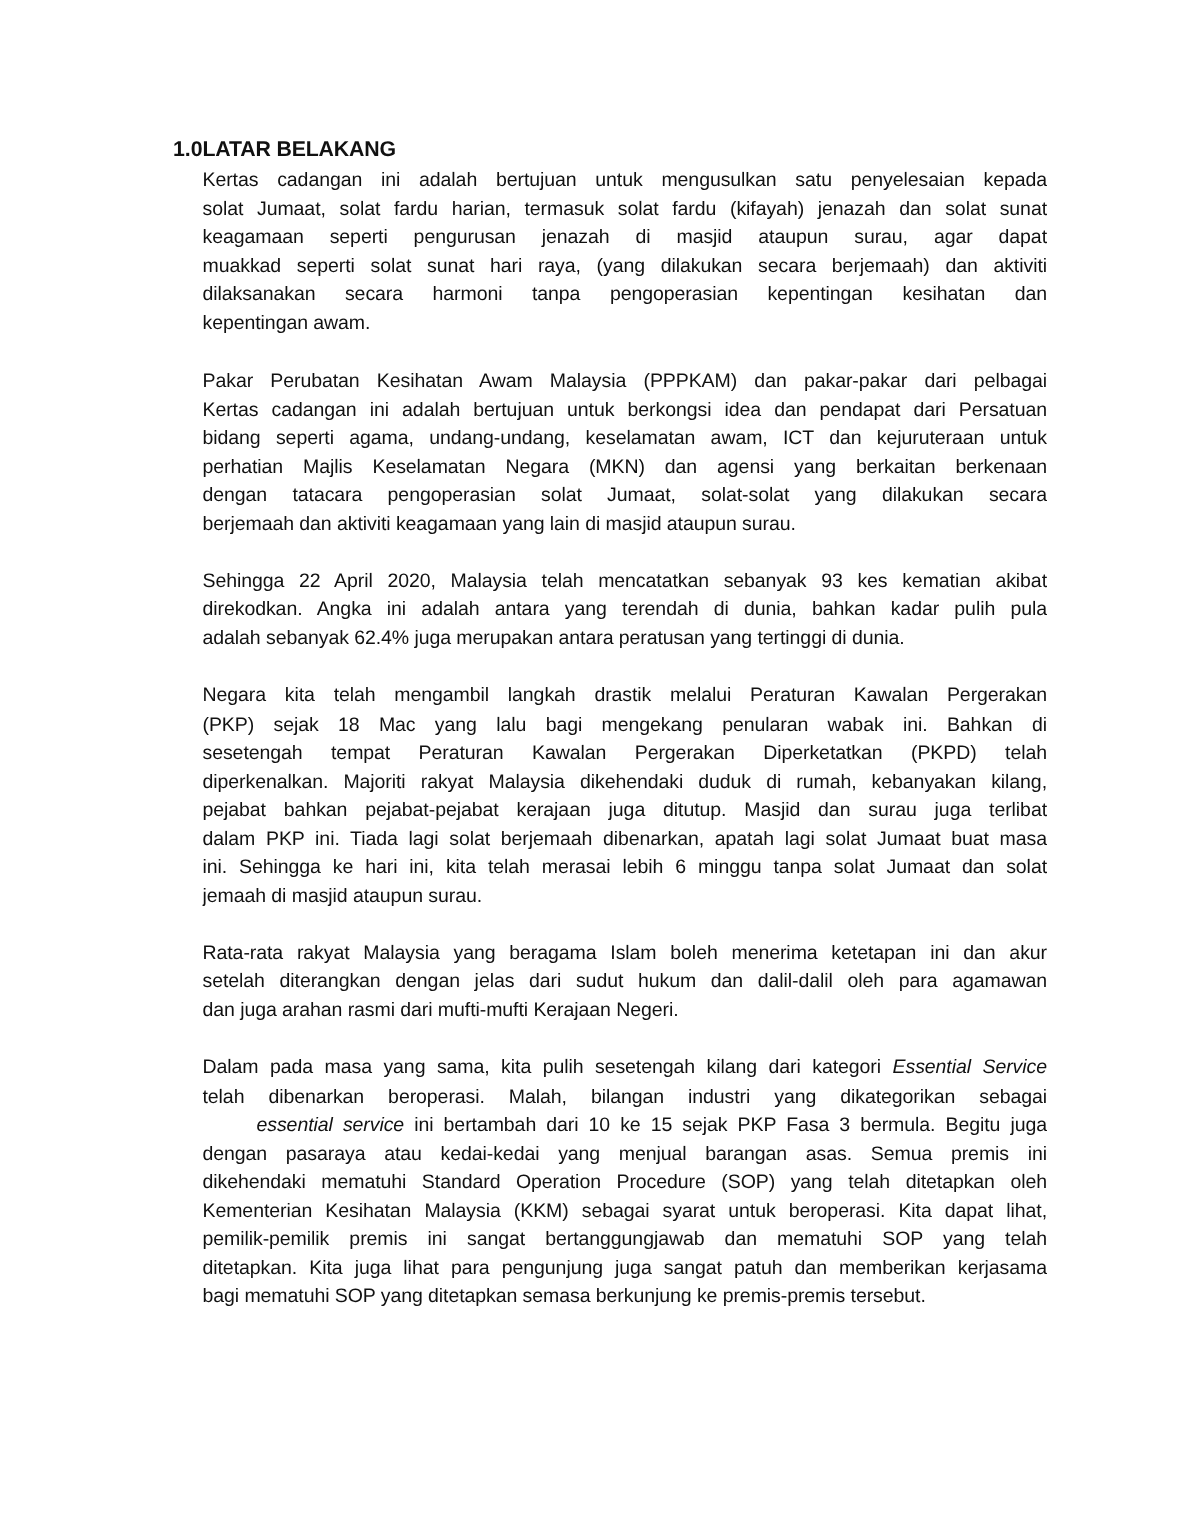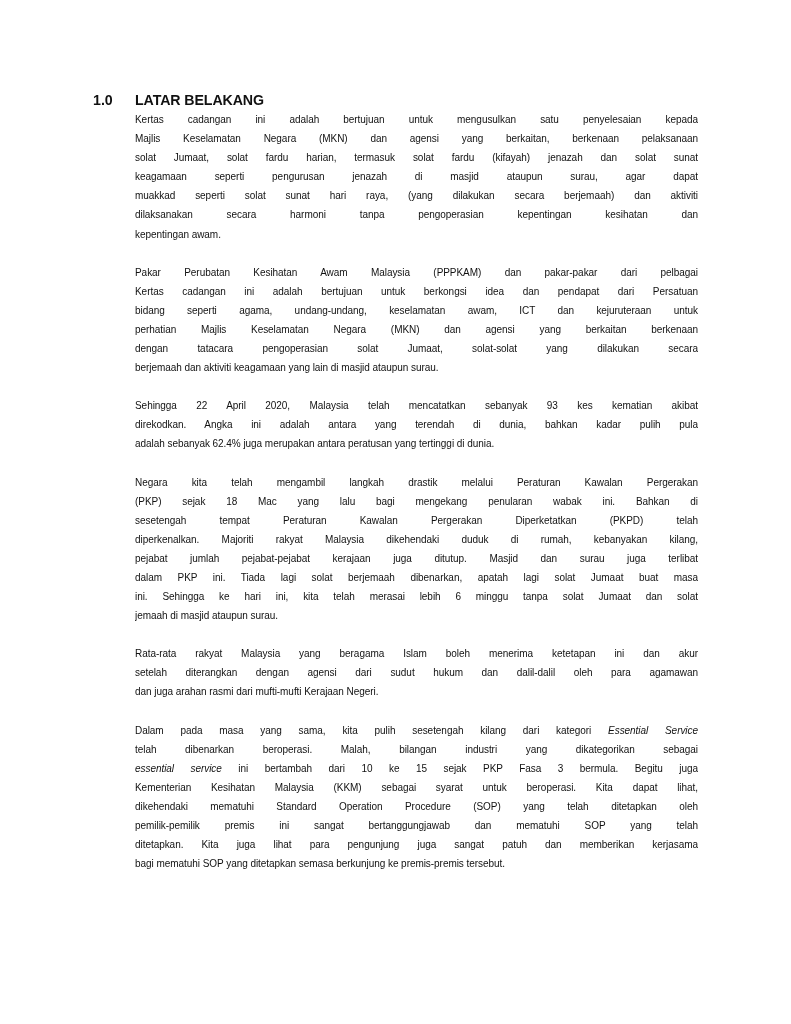--- a/index.html
+++ b/index.html
@@ -33,30 +33,31 @@
       display: flex;
       align-items: baseline;
       font-weight: bold;
       font-size: 14.2px;
       line-height: 19px;
       height: 19px;
     }
     .section-number {
       width: 42px;
       flex: 0 0 42px;
+      text-align: right;
     }
     .section-title {
       letter-spacing: -0.1px;
     }
     .body {
       margin-left: 42px;
       width: 563px;
     }
     .para {
-      font-size: 10px;
+      font-size: 13px;
       line-height: 19.1px;
       text-align: justify;
       text-align-last: left;
       margin: 0 0 19px 0;
       letter-spacing: -0.05px;
     }
     .para.first {
       margin-top: 0;
     }
     .para .line {
@@ -80,21 +81,20 @@
   <div class="section">
     <div class="heading-row">
       <span class="section-number">1.0</span>
       <span class="section-title">LATAR BELAKANG</span>
     </div>
 
     <div class="body">
 
       <p class="para first">
         <span class="line">Kertas cadangan ini adalah bertujuan untuk mengusulkan satu penyelesaian  kepada</span>
-        <span class="line">Majlis Keselamatan Negara (MKN) dan agensi yang berkaitan, berkenaan pelaksanaan</span>
         <span class="line">solat Jumaat, solat fardu harian, termasuk solat fardu (kifayah) jenazah dan solat sunat</span>
         <span class="line">keagamaan seperti pengurusan jenazah di masjid ataupun surau, agar dapat</span>
         <span class="line">muakkad seperti solat sunat hari raya, (yang dilakukan secara berjemaah) dan aktiviti</span>
         <span class="line">dilaksanakan secara harmoni tanpa pengoperasian kepentingan kesihatan dan</span>
         <span class="line last">kepentingan awam.</span>
       </p>
 
       <p class="para">
         <span class="line">Pakar Perubatan Kesihatan Awam Malaysia (PPPKAM) dan pakar-pakar dari pelbagai</span>
         <span class="line">Kertas cadangan ini adalah bertujuan untuk berkongsi idea dan pendapat dari Persatuan</span>
@@ -108,38 +108,39 @@
         <span class="line">Sehingga 22 April 2020, Malaysia telah mencatatkan sebanyak 93 kes kematian akibat</span>
         <span class="line">direkodkan. Angka ini adalah antara yang terendah di dunia, bahkan kadar pulih pula</span>
         <span class="line last">adalah sebanyak 62.4% juga merupakan antara peratusan yang tertinggi di dunia.</span>
       </p>
 
       <p class="para">
         <span class="line">Negara kita telah mengambil langkah drastik melalui Peraturan Kawalan Pergerakan</span>
         <span class="line">(PKP) sejak 18 Mac yang lalu bagi mengekang penularan wabak ini. Bahkan di</span>
         <span class="line">sesetengah tempat Peraturan Kawalan Pergerakan Diperketatkan (PKPD) telah</span>
         <span class="line">diperkenalkan. Majoriti rakyat Malaysia dikehendaki duduk di rumah, kebanyakan kilang,</span>
-        <span class="line">pejabat jumlah pejabat-pejabat kerajaan juga ditutup. Masjid dan surau juga terlibat</span>
+        <span class="line">pejabat bahkan pejabat-pejabat kerajaan juga ditutup. Masjid dan surau juga terlibat</span>
         <span class="line">dalam PKP ini. Tiada lagi solat berjemaah dibenarkan, apatah lagi solat Jumaat buat masa</span>
         <span class="line">ini. Sehingga ke hari ini, kita telah merasai lebih 6 minggu tanpa solat Jumaat dan solat</span>
         <span class="line last">jemaah di masjid ataupun surau.</span>
       </p>
 
       <p class="para">
         <span class="line">Rata-rata rakyat Malaysia yang beragama Islam boleh menerima ketetapan ini dan akur</span>
-        <span class="line">setelah diterangkan dengan agensi dari sudut hukum dan dalil-dalil oleh para agamawan</span>
+        <span class="line">setelah diterangkan dengan jelas dari sudut hukum dan dalil-dalil oleh para agamawan</span>
         <span class="line last">dan juga arahan rasmi dari mufti-mufti Kerajaan Negeri.</span>
       </p>
 
       <p class="para">
         <span class="line" style="white-space: pre; text-align-last: justify;"><span>Dalam pada masa yang sama, kita pulih sesetengah kilang dari kategori </span><em>Essential Service</em></span>
         <span class="line">telah dibenarkan beroperasi. Malah, bilangan industri yang dikategorikan sebagai</span>
-        <span class="line" style="white-space: pre; text-align-last: justify;"><em>essential service</em><span> ini bertambah dari 10 ke 15 sejak PKP Fasa 3 bermula. Begitu juga</span></span>
+        <span class="line" style="white-space: pre; text-align-last: justify; margin-left: 36px;"><em>essential service</em><span> ini bertambah dari 10 ke 15 sejak PKP Fasa 3 bermula. Begitu juga</span></span>
+        <span class="line">dengan pasaraya atau kedai-kedai yang menjual barangan asas. Semua premis ini</span>
+        <span class="line">dikehendaki mematuhi Standard Operation Procedure (SOP) yang telah ditetapkan oleh</span>
         <span class="line">Kementerian Kesihatan Malaysia (KKM) sebagai syarat untuk beroperasi. Kita dapat lihat,</span>
-        <span class="line">dikehendaki mematuhi Standard Operation Procedure (SOP) yang telah ditetapkan oleh</span>
         <span class="line">pemilik-pemilik premis ini sangat bertanggungjawab dan mematuhi SOP yang telah</span>
         <span class="line">ditetapkan. Kita juga lihat para pengunjung juga sangat patuh dan memberikan kerjasama</span>
         <span class="line last">bagi mematuhi SOP yang ditetapkan semasa berkunjung ke premis-premis tersebut.</span>
       </p>
 
     </div>
   </div>
 </div>
 
 </body></html>

